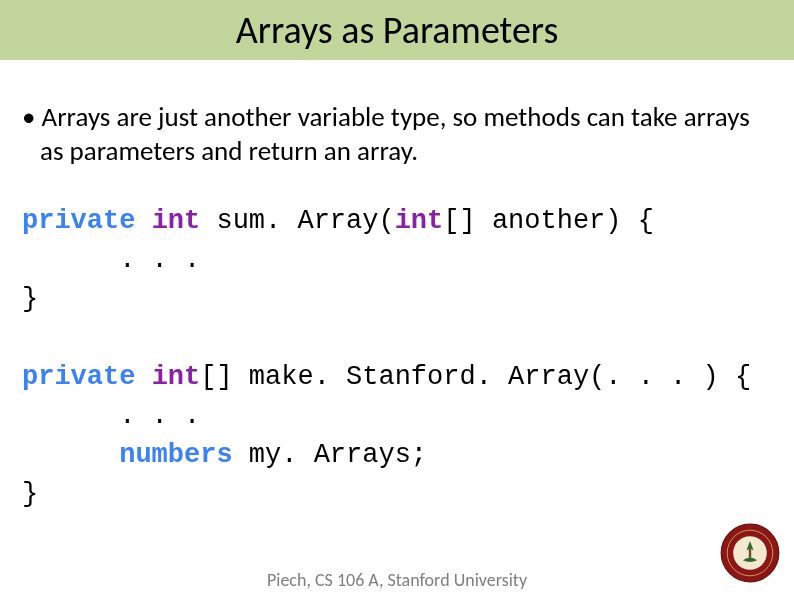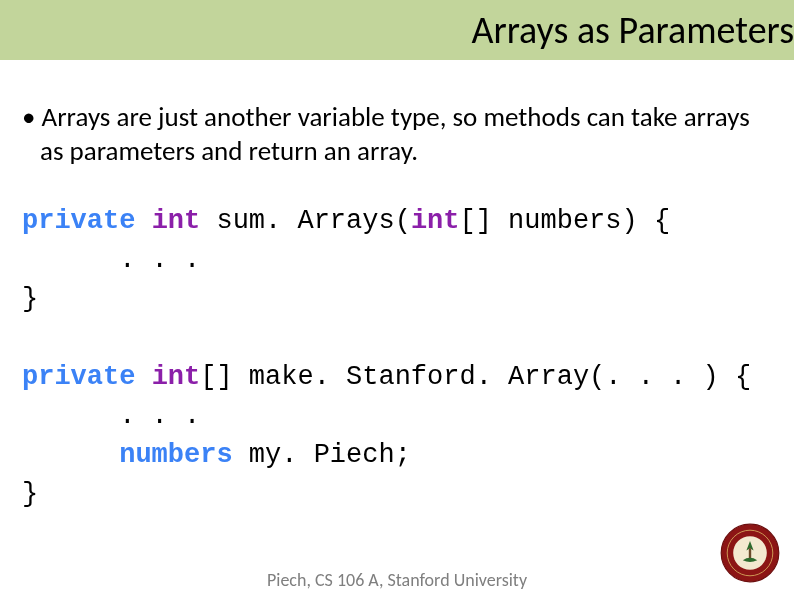--- a/index.html
+++ b/index.html
@@ -2,21 +2,21 @@
 <html><head>
 <meta charset="utf-8">
 <style>
   * { margin: 0; padding: 0; box-sizing: border-box; }
   html, body { width: 794px; height: 595px; background: #ffffff; font-family: Calibri, "Segoe UI", Arial, sans-serif; overflow: hidden; }
   .slide { position: relative; width: 794px; height: 595px; }
   .title-bar {
     position: absolute;
     top: 0; left: 0; width: 100%; height: 60px;
     background: #c2d59b;
-    display: flex; align-items: center; justify-content: flex-end;
+    display: flex; align-items: center; justify-content: center;
   }
   .title-bar h1 { font-size: 38px; font-weight: 400; color: #000; }
   .body {
     position: absolute;
     top: 100px; left: 22px; right: 22px;
   }
   .bullet {
     font-size: 27px;
     line-height: 1.25;
     color: #000;
@@ -52,27 +52,27 @@
 <body>
 <div class="slide">
 
   <div class="title-bar">
     <h1>Arrays as Parameters</h1>
   </div>
 
   <div class="body">
     <p class="bullet">Arrays are just another variable type, so methods can take arrays as parameters and return an array.</p>
 
-    <div class="code"><span class="kw">private</span> <span class="tp">int</span><span> sum. Arrays(</span><span class="tp">int</span><span>[] numbers) {</span>
+    <div class="code"><span class="kw">private</span> <span class="tp">int</span><span> sum. Array(</span><span class="tp">int</span><span>[] another) {</span>
 <span>      . . .</span>
 <span>}</span>
 
 <span class="kw">private</span> <span class="tp">int</span><span>[] make. Stanford. Array(. . . ) {</span>
 <span>      . . .</span>
-      <span class="kw">numbers</span><span> my. Piech;</span>
+      <span class="kw">numbers</span><span> my. Arrays;</span>
 <span>}</span></div>
   </div>
 
   <div class="footer">Piech, CS 106 A, Stanford University</div>
 
   <div class="logo">
     <svg viewBox="0 0 100 100">
       <circle cx="50" cy="50" r="48" fill="#8c1515" stroke="#6b0f0f" stroke-width="2"></circle>
       <circle cx="50" cy="50" r="38" fill="none" stroke="#d4a55a" stroke-width="1.5"></circle>
       <circle cx="50" cy="50" r="28" fill="#f3e9d0"></circle>

